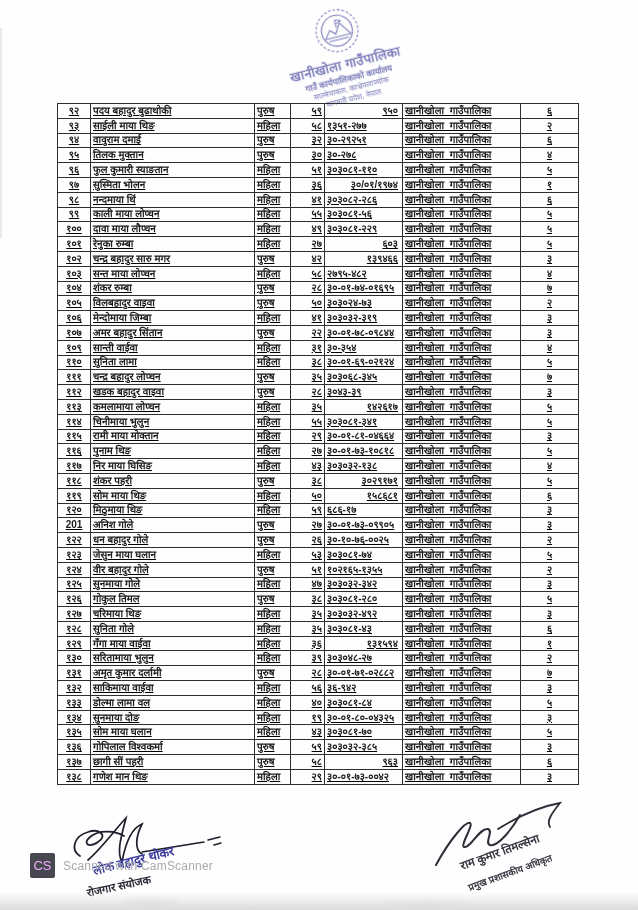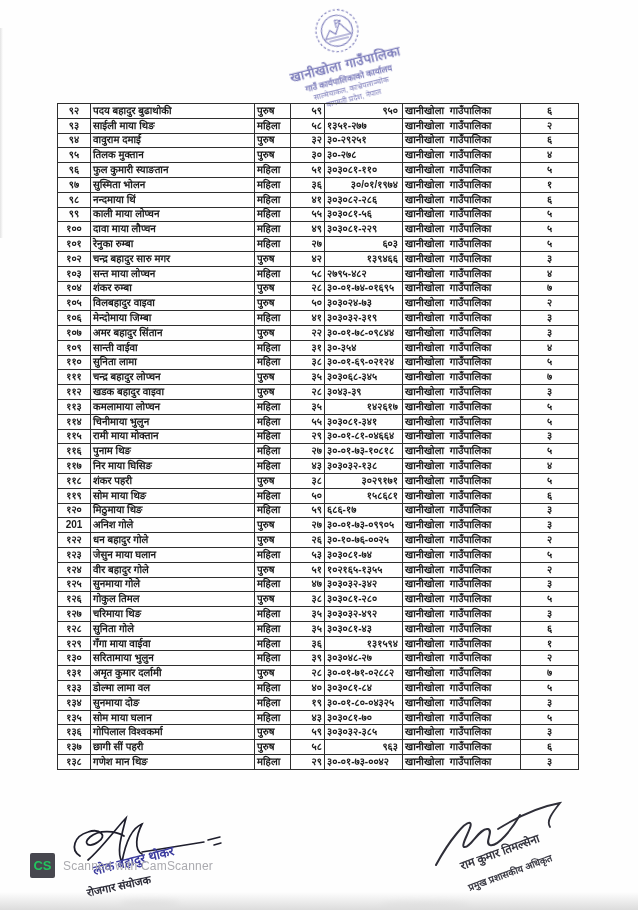--- a/index.html
+++ b/index.html
@@ -17,21 +17,21 @@
   .stamp { position:absolute; left:268px; top:6px; width:150px; text-align:center;
            transform:rotate(-14deg); color:#6b6bb2; opacity:.88; filter:blur(.3px); }
   .stamp .emblem { display:block; margin:0 auto 1px auto; }
   .stamp .l1 { font-size:13px; font-weight:bold; letter-spacing:.5px; white-space:nowrap; }
   .stamp .l2 { font-size:8.5px; font-weight:bold; white-space:nowrap; }
   .stamp .l3 { font-size:7.5px; white-space:nowrap; }
   .stamp .l4 { font-size:7.5px; white-space:nowrap; }
 
   
   table.muster { position:absolute; left:57px; top:103px; width:521px; height:580px;
-                 border-collapse:collapse; table-layout:fixed; }
+                 border-collapse:collapse; table-layout:fixed;text-decoration:underline; }
   table.muster td { border:1.3px solid #2e2e2e; font-size:10px; font-weight:bold; color:#1c1c1c;
                     white-space:nowrap; overflow:hidden; padding:0 2px; height:14.8px; line-height:1; }
   td.c-sn   { text-align:center; padding:0 1px; }
   td.c-name { text-align:left; padding-left:4px; }
   td.c-gen  { text-align:left; padding-left:3px; }
   td.c-age  { text-align:right; padding-right:5px; }
   td.c-id   { font-size:9.5px; }
   td.c-id.al-left  { text-align:left;margin-left:8px; }
   td.c-id.al-right { text-align:right; padding-right:4px; }
   td.c-org  { text-align:left; font-size:9.5px; padding-left:3px; word-spacing:3px; }
@@ -40,22 +40,22 @@
   
   .sig-svg { position:absolute; }
   .sig-text { position:absolute; white-space:nowrap; }
   .sig-left-name { left:92px; top:852px; font-size:12.5px; font-weight:bold; color:#3b3b9e; transform:rotate(-14deg); }
   .sig-left-role { left:86px; top:878px; font-size:11px; font-weight:bold; color:#2c2c38; transform:rotate(-12deg); }
   .sig-right-name { left:458px; top:844px; font-size:11.5px; font-weight:bold; color:#34343e; transform:rotate(-20deg); }
   .sig-right-role { left:466px; top:866px; font-size:9.5px; font-weight:bold; color:#3a3a44; transform:rotate(-20deg); }
 
   
   .wm { position:absolute; left:30px; top:853px; display:flex; align-items:center; gap:8px; }
-  .wm-badge { width:25px; height:25px; border-radius:2px; background:#47474f; color:#22c55e;
-              font-size:13px; font-weight:bold; display:flex; align-items:center; justify-content:center; }
+  .wm-badge { width:25px; height:25px; border-radius:2px; background:#47474f; color:#f0abfc;
+              font-size:13px; font-weight:normal; display:flex; align-items:center; justify-content:center; }
   .wm-text { font-size:12px; color:#aaaaaf; letter-spacing:.2px; }
 </style>
 </head>
 <body>
 
 <div class="page">
 
   <div class="edge-left"></div>
 
   <div class="stamp">
@@ -428,20 +428,29 @@
         <tr>
           <td class="c-sn">१३१</td>
           <td class="c-name">अमृत कुमार दर्लामी</td>
           <td class="c-gen">पुरुष</td>
           <td class="c-age">२८</td>
           <td class="c-id al-left">३०-०१-७१-०२८८२</td>
           <td class="c-org">खानीखोला गाउँपालिका</td>
           <td class="c-ward">७</td>
         </tr>
         <tr>
+          <td class="c-sn">१३२</td>
+          <td class="c-name">साकिमाया वाईवा</td>
+          <td class="c-gen">महिला</td>
+          <td class="c-age">५६</td>
+          <td class="c-id al-left">३६-९४२</td>
+          <td class="c-org">खानीखोला गाउँपालिका</td>
+          <td class="c-ward">३</td>
+        </tr>
+        <tr>
           <td class="c-sn">१३३</td>
           <td class="c-name">डोल्मा लामा वल</td>
           <td class="c-gen">महिला</td>
           <td class="c-age">४०</td>
           <td class="c-id al-left">३०३०८१-८४</td>
           <td class="c-org">खानीखोला गाउँपालिका</td>
           <td class="c-ward">५</td>
         </tr>
         <tr>
           <td class="c-sn">१३४</td>

